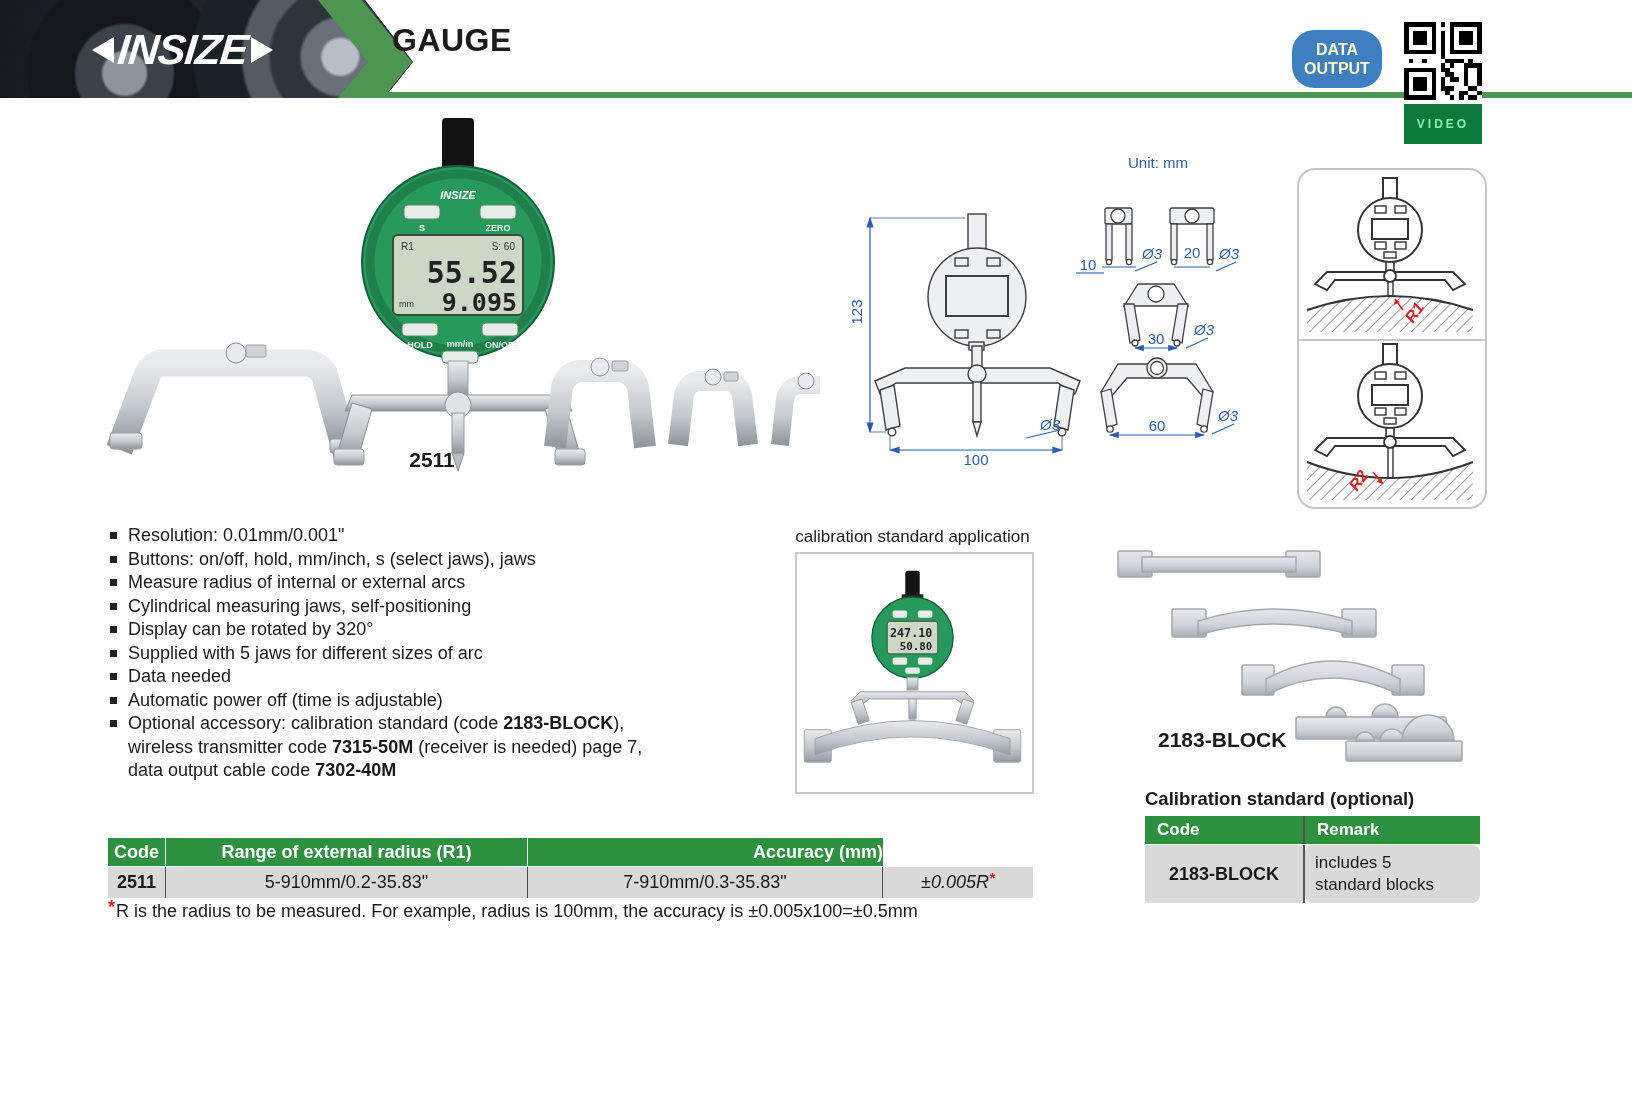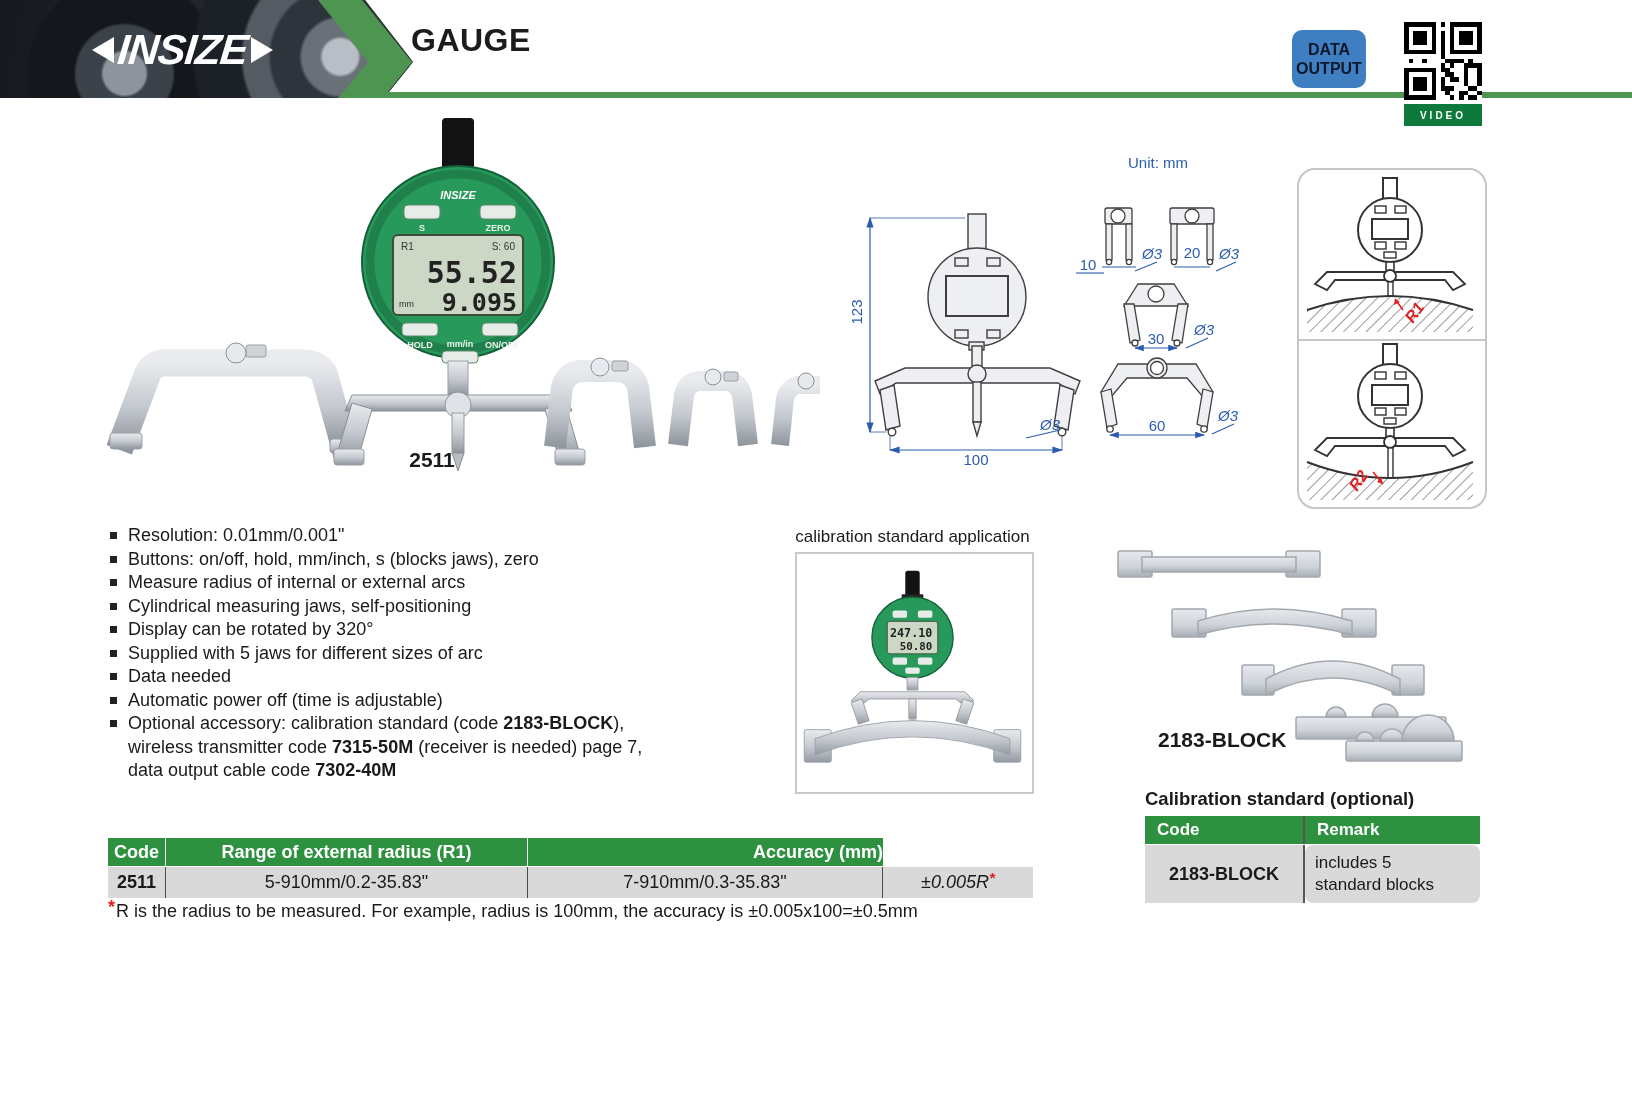--- a/index.html
+++ b/index.html
@@ -19,28 +19,28 @@
       radial-gradient(circle at 82% 58%, #b9bec6 0 5%, #6a7078 6% 11%, #2e343c 12% 20%, #555b63 21% 28%, #1c2127 29% 42%, rgba(0,0,0,0) 43%),
       radial-gradient(circle at 30% 75%, #8e949c 0 7%, #3c424a 8% 16%, #14181d 17% 32%, rgba(0,0,0,0) 33%),
       radial-gradient(circle at 56% 15%, #4a5058 0 9%, #22262c 10% 26%, rgba(0,0,0,0) 27%),
       linear-gradient(100deg,#15181d 0%,#23272e 40%,#3a4048 70%,#171a1f 100%);}
   .hero-chevron{left:0;top:0;width:420px;height:98px;background:var(--brand-green);
     clip-path:polygon(318px 0,362px 0,412px 62px,383px 98px,338px 98px,368px 62px);}
   .logo{left:92px;top:26px;display:flex;align-items:center;gap:4px;color:#fff;}
   .logo .tri-l{width:0;height:0;border-top:13px solid transparent;border-bottom:13px solid transparent;border-right:22px solid #fff;}
   .logo .tri-r{width:0;height:0;border-top:13px solid transparent;border-bottom:13px solid transparent;border-left:22px solid #fff;}
   .logo .word{font-size:42px;font-weight:900;font-style:italic;letter-spacing:-1px;transform:skewX(-6deg);}
-  .page-title{left:392px;top:22px;font-size:32px;font-weight:bold;color:#1c1c1c;letter-spacing:.5px;margin-left:19px;}
+  .page-title{left:392px;top:22px;font-size:32px;font-weight:bold;color:#1c1c1c;letter-spacing:.5px;}
   .green-line{left:383px;top:92px;width:1249px;height:6px;background:var(--brand-green);}
-  .data-badge{left:1292px;top:30px;width:74px;height:58px;border-radius:10px;background:var(--badge-blue);
-    color:#0f172a;font-weight:bold;font-size:16px;line-height:19px;display:flex;flex-direction:column;
+  .data-badge{left:1292px;top:30px;width:90px;height:58px;border-radius:22px;background:var(--badge-blue);
+    color:#fef9c3;font-weight:bold;font-size:16px;line-height:19px;display:flex;flex-direction:column;
     align-items:center;justify-content:center;text-align:center;}
   .qr-box{left:1404px;top:22px;width:78px;height:80px;background:#fff;z-index:5;}
-  .video-bar{left:1404px;top:104px;width:78px;height:22px;background:var(--video-green);color:#ffffff;
-    font-weight:bold;font-size:10px;letter-spacing:3px;display:flex;align-items:center;justify-content:center;z-index:5;}
+  .video-bar{left:1404px;top:104px;width:78px;height:40px;background:var(--video-green);color:#86efac;
+    font-weight:bold;font-size:12px;letter-spacing:3px;display:flex;align-items:center;justify-content:center;z-index:5;}
 
   
   .model-label{left:386px;top:448px;width:92px;text-align:center;font-size:21px;font-weight:bold;}
   .features{left:108px;top:524px;width:660px;font-size:18px;line-height:23.5px;}
   .feature{display:flex;}
   .feature .bullet{flex:none;width:7px;height:7px;background:#222;margin:8px 11px 0 2px;}
   .cal-caption{left:795px;top:527px;width:235px;text-align:center;font-size:17px;}
   .cal-box{left:795px;top:552px;width:235px;height:238px;border:2px solid #c9c9c9;background:#fff;}
   .block-label{left:1158px;top:728px;font-size:21px;font-weight:bold;}
   .app-box{left:1297px;top:168px;width:186px;height:337px;border:2.5px solid #c6c6c6;border-radius:18px;background:#fff;}
@@ -371,21 +371,21 @@
     </svg>
   </div>
 
   <div class="abs features">
       <div class="feature">
         <span class="bullet"></span>
         <span><span>Resolution: 0.01mm/0.001"</span></span>
       </div>
       <div class="feature">
         <span class="bullet"></span>
-        <span><span>Buttons: on/off, hold, mm/inch, s (blocks jaws), zero</span></span>
+        <span><span>Buttons: on/off, hold, mm/inch, s (select jaws), jaws</span></span>
       </div>
       <div class="feature">
         <span class="bullet"></span>
         <span><span>Measure radius of internal or external arcs</span></span>
       </div>
       <div class="feature">
         <span class="bullet"></span>
         <span><span>Cylindrical measuring jaws, self-positioning</span></span>
       </div>
       <div class="feature">

